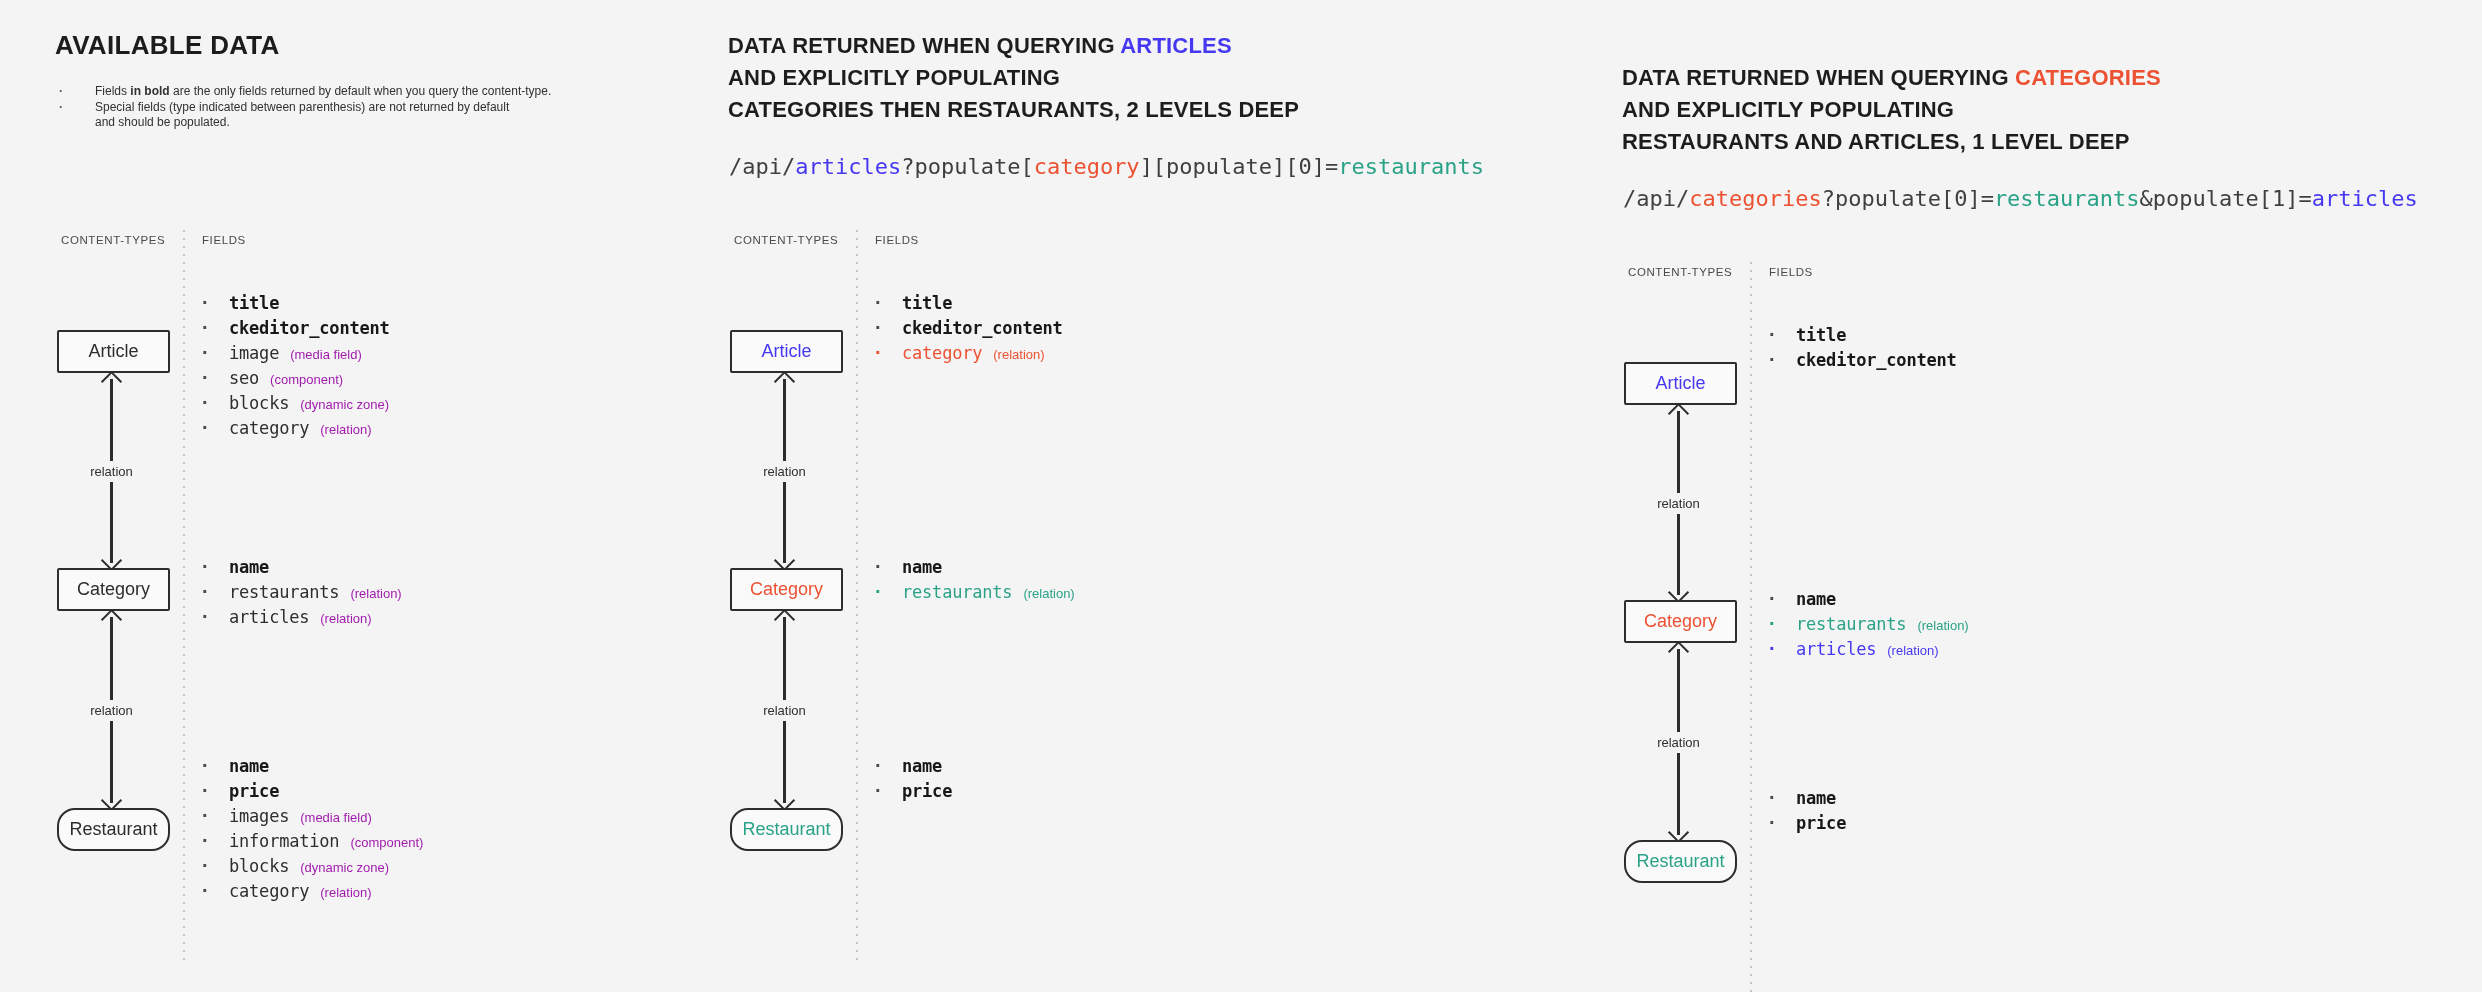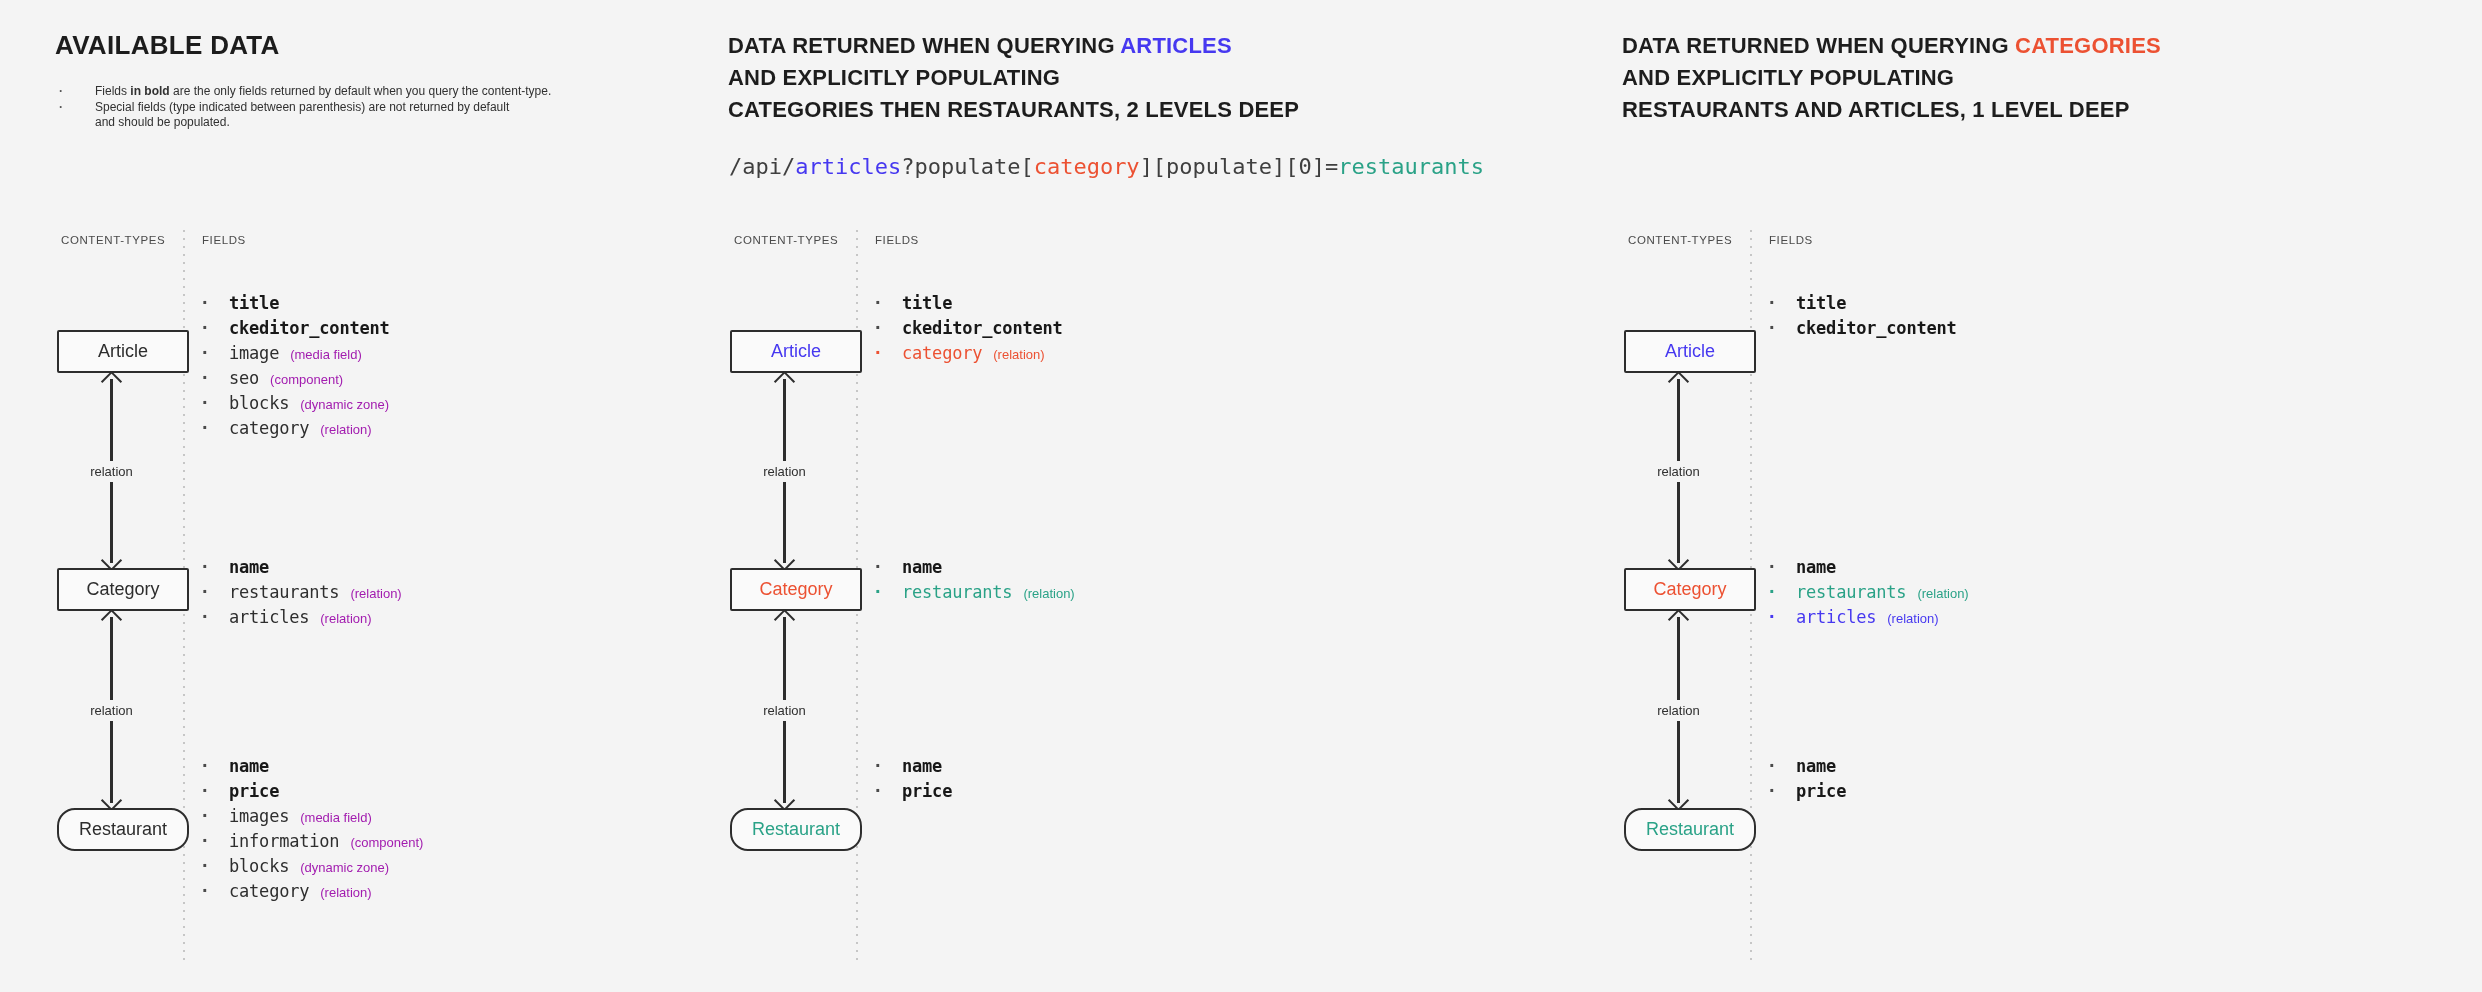--- a/index.html
+++ b/index.html
@@ -11,21 +11,21 @@
   }
   *{margin:0;padding:0;box-sizing:border-box;}
   html,body{background:var(--bg);}
   #canvas{
     position:relative;width:2482px;height:992px;background:var(--bg);
     overflow:hidden;font-family:"Liberation Sans",sans-serif;color:#2e2e2e;
   }
   .panel{position:absolute;top:30px;}
   #panelL{left:55px;width:640px;}
   #panelM{left:728px;width:880px;}
-  #panelR{left:1622px;width:856px;}
+  #panelR{left:1622px;width:856px;margin-top:32px;}
 
   
   .ltitle{font-size:26px;font-weight:800;color:#1c1c1c;letter-spacing:.3px;white-space:nowrap;}
   .notes{position:absolute;top:54px;left:4px;font-size:12px;line-height:15.5px;color:#313131;}
   .note{display:flex;white-space:nowrap;gap:22px;}
   .note .pre2{white-space:pre-line;}
   .nbullet{width:14px;flex:none;color:#555;}
   .nbullet::before{content:"·";font-weight:700;}
   .b{font-weight:700;}
 
@@ -45,21 +45,21 @@
   
   .diagram{position:absolute;top:200px;left:0;width:100%;height:740px;}
   .col-label{position:absolute;top:4px;font-size:11.5px;letter-spacing:.6px;color:#4a4a4a;white-space:nowrap;}
   .col-label.ct{left:6px;text-align:right;}
   .col-label.fl{left:147px;}
   .divider{
     position:absolute;left:128px;top:0;width:2px;height:732px;
     background-image:repeating-linear-gradient(to bottom,#c6c6c6 0 2px,transparent 2px 8px);
   }
   .ctbox{
-    position:absolute;left:2px;width:132px;height:43px;
+    position:absolute;left:2px;width:113px;height:43px;
     border:2.5px solid var(--dark);border-radius:2px;background:#fafafa;
     display:flex;align-items:center;justify-content:center;
     font-size:18px;color:var(--dark);white-space:nowrap;
   }
   .ctbox.r1{top:100px;} .ctbox.r2{top:338px;} .ctbox.r3{top:578px;border-radius:18px;}
   .ctbox.c-blue{color:var(--blue);} .ctbox.c-red{color:var(--red);} .ctbox.c-teal{color:var(--teal);}
 
   .arrow{position:absolute;left:2px;width:109px;display:flex;flex-direction:column;align-items:center;}
   .arrow.a1{top:144px;height:194px;}
   .arrow.a2{top:382px;height:196px;}
@@ -271,20 +271,21 @@
       </div>
     </div>
   </div>
 
   <div class="panel" id="panelR">
     <div class="hdr">
       <div class="hline"><span>DATA RETURNED WHEN QUERYING </span><span class="c-red">CATEGORIES</span></div>
       <div class="hline">AND EXPLICITLY POPULATING</div>
       <div class="hline">RESTAURANTS AND ARTICLES, 1 LEVEL DEEP</div>
     </div>
+    <div class="code"><span class="c-dark">/api/</span><span class="c-red">categories</span><span class="c-dark">?populate[0]=</span><span class="c-teal">restaurants</span><span class="c-dark">&amp;populate[1]=</span><span class="c-blue">articles</span></div>
 
     <div class="diagram">
       <span class="col-label ct">CONTENT-TYPES</span>
       <span class="col-label fl">FIELDS</span>
       <div class="divider"></div>
 
       <div class="ctbox r1 c-blue">Article</div>
       <div class="arrow a1">
         <div class="chev up"></div>
         <div class="aline"></div>

